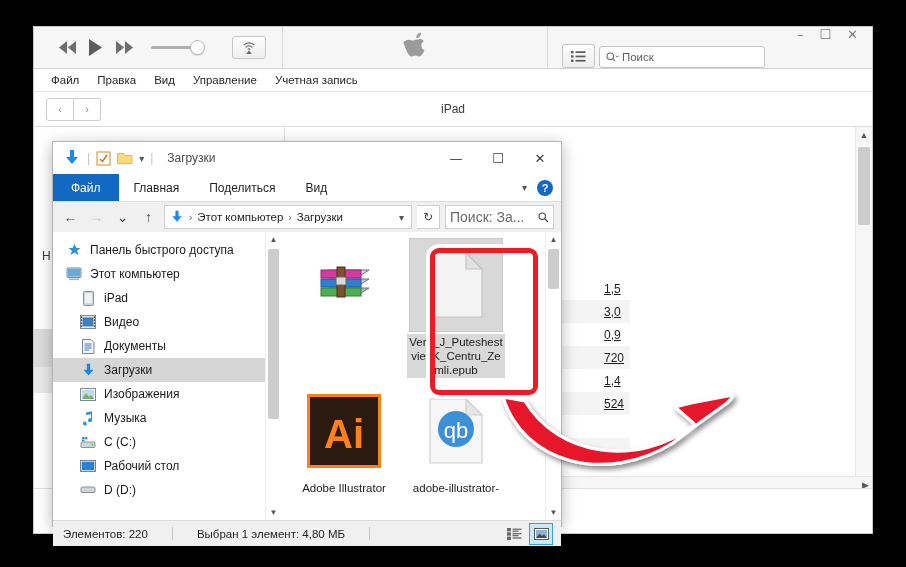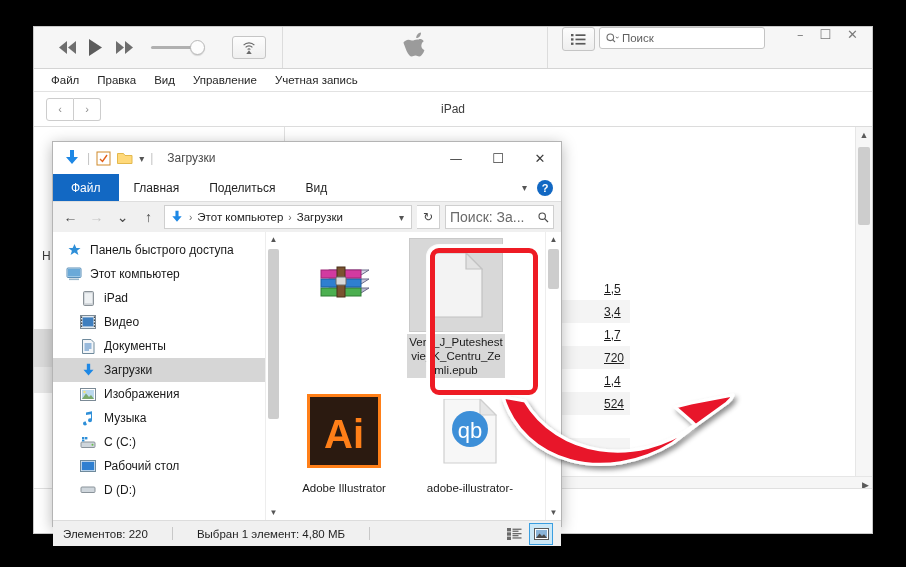--- a/index.html
+++ b/index.html
@@ -22,21 +22,21 @@
   .tri-icon{display:inline-block;color:#6e6e6e;}
   svg{display:block;}
   #volume-wrap{display:flex;align-items:center;margin-left:6px;}
   #volume-track{width:43px;height:3px;background:#b0b0b0;border-radius:2px;}
   #volume-knob{width:13px;height:13px;border-radius:50%;background:#fdfdfd;border:1px solid #b9b9b9;margin-left:-4px;box-shadow:0 1px 1px rgba(0,0,0,.14);}
   #airplay-btn{
     margin-left:16px;width:32px;height:21px;border:1px solid #c5c5c5;border-radius:3px;
     background:linear-gradient(#fdfdfd,#efefef);display:flex;align-items:center;justify-content:center;
   }
   #apple-zone{flex:1;display:flex;align-items:center;justify-content:center;height:41px;}
-  #right-zone{display:flex;align-items:flex-start;gap:4px;padding-left:14px;padding-right:10px;height:41px;}
+  #right-zone{display:flex;align-items:flex-end;gap:4px;padding-left:14px;padding-right:10px;height:41px;}
   #list-view-btn{
     width:31px;height:22px;border:1px solid #c5c5c5;border-radius:3px;
     background:linear-gradient(#fdfdfd,#eeeeee);display:flex;align-items:center;justify-content:center;
   }
   #search-box{
     width:152px;height:20px;border:1px solid #c4c4c4;border-radius:3px;background:#fff;
     display:flex;align-items:center;padding:0 6px;gap:3px;
   }
   #search-box .ph{font-size:11.5px;color:#606060;}
   #win-ctl{display:flex;align-items:flex-start;gap:16px;padding-right:14px;padding-left:22px;height:41px;padding-top:4px;}
@@ -265,29 +265,29 @@
             </svg>
           <span class="doc-name">How to add books from the...</span>
           <span class="doc-size">1,5</span>
         </div>
         <div class="doc-row odd">
           <svg class="doc-ico" viewBox="0 0 11 14">
               <path d="M.5.5h7l3 3v10H.5z" fill="#fff" stroke="#bbb"></path>
               <path d="M7.5.5v3h3" fill="none" stroke="#bbb"></path>
             </svg>
           <span class="doc-name">How to add books from the...</span>
-          <span class="doc-size">3,4</span>
+          <span class="doc-size">3,0</span>
         </div>
         <div class="doc-row">
           <svg class="doc-ico" viewBox="0 0 11 14">
               <path d="M.5.5h7l3 3v10H.5z" fill="#fff" stroke="#bbb"></path>
               <path d="M7.5.5v3h3" fill="none" stroke="#bbb"></path>
             </svg>
           <span class="doc-name">How to add books via iTunes...</span>
-          <span class="doc-size">1,7</span>
+          <span class="doc-size">0,9</span>
         </div>
         <div class="doc-row odd">
           <svg class="doc-ico" viewBox="0 0 11 14">
               <path d="M.5.5h7l3 3v10H.5z" fill="#fff" stroke="#bbb"></path>
               <path d="M7.5.5v3h3" fill="none" stroke="#bbb"></path>
             </svg>
           <span class="doc-name">Lermontov_Geroy-nashego-...</span>
           <span class="doc-size">720</span>
         </div>
         <div class="doc-row">
@@ -551,21 +551,21 @@
       <div class="tile" style="left:14px;top:152px">
         <div class="tile-ico">
           <svg width="74" height="74" viewBox="0 0 74 74">
             <rect x="1" y="1" width="72" height="72" rx="2" fill="#2b1a10" stroke="#ff7f18" stroke-width="4"></rect>
             <text x="37" y="54" font-family="Liberation Sans, sans-serif" font-size="40" font-weight="bold" fill="#ff7f18" text-anchor="middle">Ai</text>
           </svg>
         </div>
         <div class="tile-lbl">Adobe Illustrator</div>
       </div>
 
-      <div class="tile" style="left:140px;top:152px">
+      <div class="tile" style="left:126px;top:152px">
         <div class="tile-ico">
           <svg width="54" height="66" viewBox="0 0 54 66">
             <path d="M1 1h36l16 16v48H1z" fill="#f7f7f7" stroke="#cfcfcf" stroke-width="1.2"></path>
             <path d="M37 1v16h16z" fill="#e6e6e6" stroke="#cfcfcf" stroke-width="1.2"></path>
             <circle cx="27" cy="31" r="18" fill="#3d8fd8"></circle>
             <text x="27" y="40" font-family="Liberation Sans, sans-serif" font-size="22" fill="#ffffff" text-anchor="middle">qb</text>
           </svg>
         </div>
         <div class="tile-lbl">adobe-illustrator-</div>
       </div>

